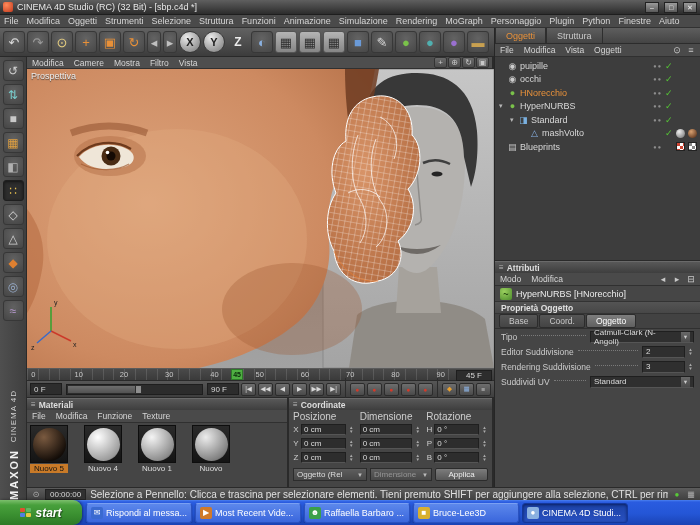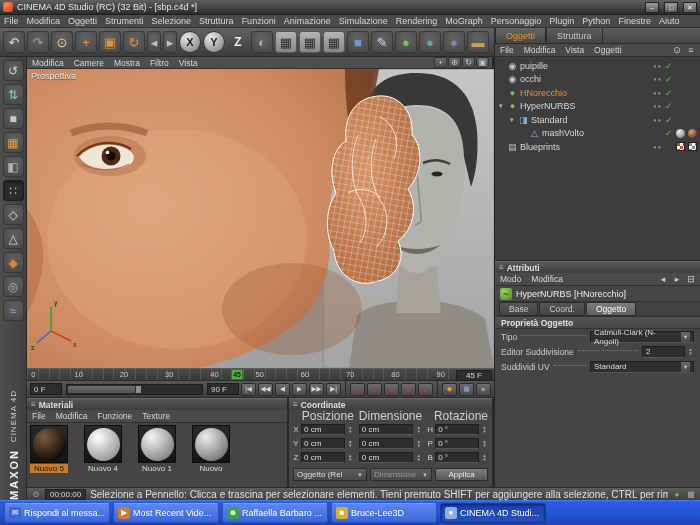--- a/index.html
+++ b/index.html
@@ -74,21 +74,21 @@
   #mat-row{display:flex;gap:14px;padding:2px 3px}
   .mat-thumb{width:40px;flex:none}
   .mat-img{width:38px;height:38px;background:linear-gradient(#2a2a2a,#141414);border:1px solid #0e0e0e;display:flex;align-items:center;justify-content:center}
   .mat-sphere{width:33px;height:33px;border-radius:50%;background:radial-gradient(circle at 33% 28%,var(--c1,#ccc),var(--c2,#555) 75%,#000)}
   .mat-label{display:block;width:38px;margin-top:1px;font-size:8px;color:#ddd;text-align:center;white-space:nowrap;overflow:hidden}
   .mat-label.selected{background:#c87a28;color:#141414}
 
   
   #coords{position:absolute;left:289px;top:398px;width:205px;height:89px;background:#454545;border-right:2px solid #2a2a2a}
   #coord-grid{display:grid;grid-template-columns:1fr 1fr 1fr;gap:1px 5px;padding:1px 4px}
-  .coord-head{font-size:12px;color:#cfcfcf;text-align:right;line-height:11px}
+  .coord-head{font-size:10px;color:#cfcfcf;text-align:left;line-height:11px}
   .coord-cell{display:flex;align-items:center;gap:2px;height:13px}
   .axis-letter{width:6px;font-size:8px;color:#cfcfcf;text-align:center;flex:none}
   .c4d-field{flex:1;height:11px;background:#2d2d2d;border:1px solid #1f1f1f;border-bottom-color:#555;color:#ddd;font-size:8px;display:flex;align-items:center;padding:0 2px;min-width:0}
   .spin{width:7px;display:flex;flex-direction:column;line-height:4px;font-size:4.5px;color:#aaa;flex:none;text-align:center}
   #coord-bottom{display:flex;gap:3px;padding:3px 4px;align-items:center}
   .c4d-select{height:13px;background:linear-gradient(#5e5e5e,#484848);border:1px solid #2c2c2c;color:#ddd;font-size:8px;display:flex;align-items:center;padding:0 3px;gap:2px}
   .c4d-select .dd-arrow{margin-left:auto;font-size:6px;color:#bbb}
   .c4d-select.dim{color:#969696}
   #apply-btn{height:13px;flex:1;background:linear-gradient(#7c7c7c,#585858);border:1px solid #2c2c2c;border-radius:2px;color:#eee;font-size:8px;display:flex;align-items:center;justify-content:center}
 
@@ -743,30 +743,30 @@
         <span class="mini-icon">▸</span>
 
         <span class="mini-icon">⊟</span>
 
     </span>
   </div>
   <div id="attr-object-row">
     <span id="attr-object-icon">~</span>
     <span id="attr-object-label">HyperNURBS [HNorecchio]</span>
   </div>
+  <div id="attr-section">Proprietà Oggetto</div>
   <div id="attr-tabs">
 
       <span class="attr-tab">Base</span>
 
       <span class="attr-tab">Coord.</span>
 
       <span class="attr-tab active">Oggetto</span>
 
   </div>
-  <div id="attr-section">Proprietà Oggetto</div>
 
     <div class="attr-row has-dd">
       <span class="attr-label">Tipo</span>
       <span class="leader"></span>
       <span class="ctl ctl-dd">
         <span>Catmull-Clark (N-Angoli)</span>
         <span class="dd-arrow">▼</span>
       </span>
 
     </div>
@@ -777,20 +777,32 @@
 
       <span class="ctl ctl-st">
         <span class="st-field">2</span>
         <span class="spin">
           <span>▲</span>
           <span>▼</span>
         </span>
       </span>
     </div>
 
+    <div class="attr-row has-st">
+      <span class="attr-label">Rendering Suddivisione</span>
+      <span class="leader"></span>
+
+      <span class="ctl ctl-st">
+        <span class="st-field">3</span>
+        <span class="spin">
+          <span>▲</span>
+          <span>▼</span>
+        </span>
+      </span>
+    </div>
 
     <div class="attr-row has-dd">
       <span class="attr-label">Suddividi UV</span>
       <span class="leader"></span>
       <span class="ctl ctl-dd">
         <span>Standard</span>
         <span class="dd-arrow">▼</span>
       </span>
 
     </div>
@@ -803,20 +815,29 @@
   <span id="status-time">00:00:00</span>
   <span id="status-msg">Selezione a Pennello: Clicca e trascina per selezionare elementi. Tieni premuto SHIFT per aggiungere alla selezione, CTRL per rim</span>
 
     <span class="status-icon" style="--ic: #58c838;">●</span>
 
     <span class="status-icon" style="--ic: #b0b0b0;">▦</span>
 
 </div>
 
 <div id="taskbar">
+  <div id="start-btn">
+    <span id="win-flag">
+      <span style="background:#e05030"></span>
+        <span style="background:#60b860"></span>
+      <span style="background:#5080e0"></span>
+        <span style="background:#e8c840"></span>
+    </span>
+    <span id="start-label">start</span>
+  </div>
   <div id="tb-items">
 
       <span class="tb-item">
         <span class="tb-item-icon" style="--ic: #3a6ad0;">✉</span>
         <span class="tb-item-label">Rispondi al messa...</span>
       </span>
 
       <span class="tb-item">
         <span class="tb-item-icon" style="--ic: #d07a2a;">▶</span>
         <span class="tb-item-label">Most Recent Vide...</span>

